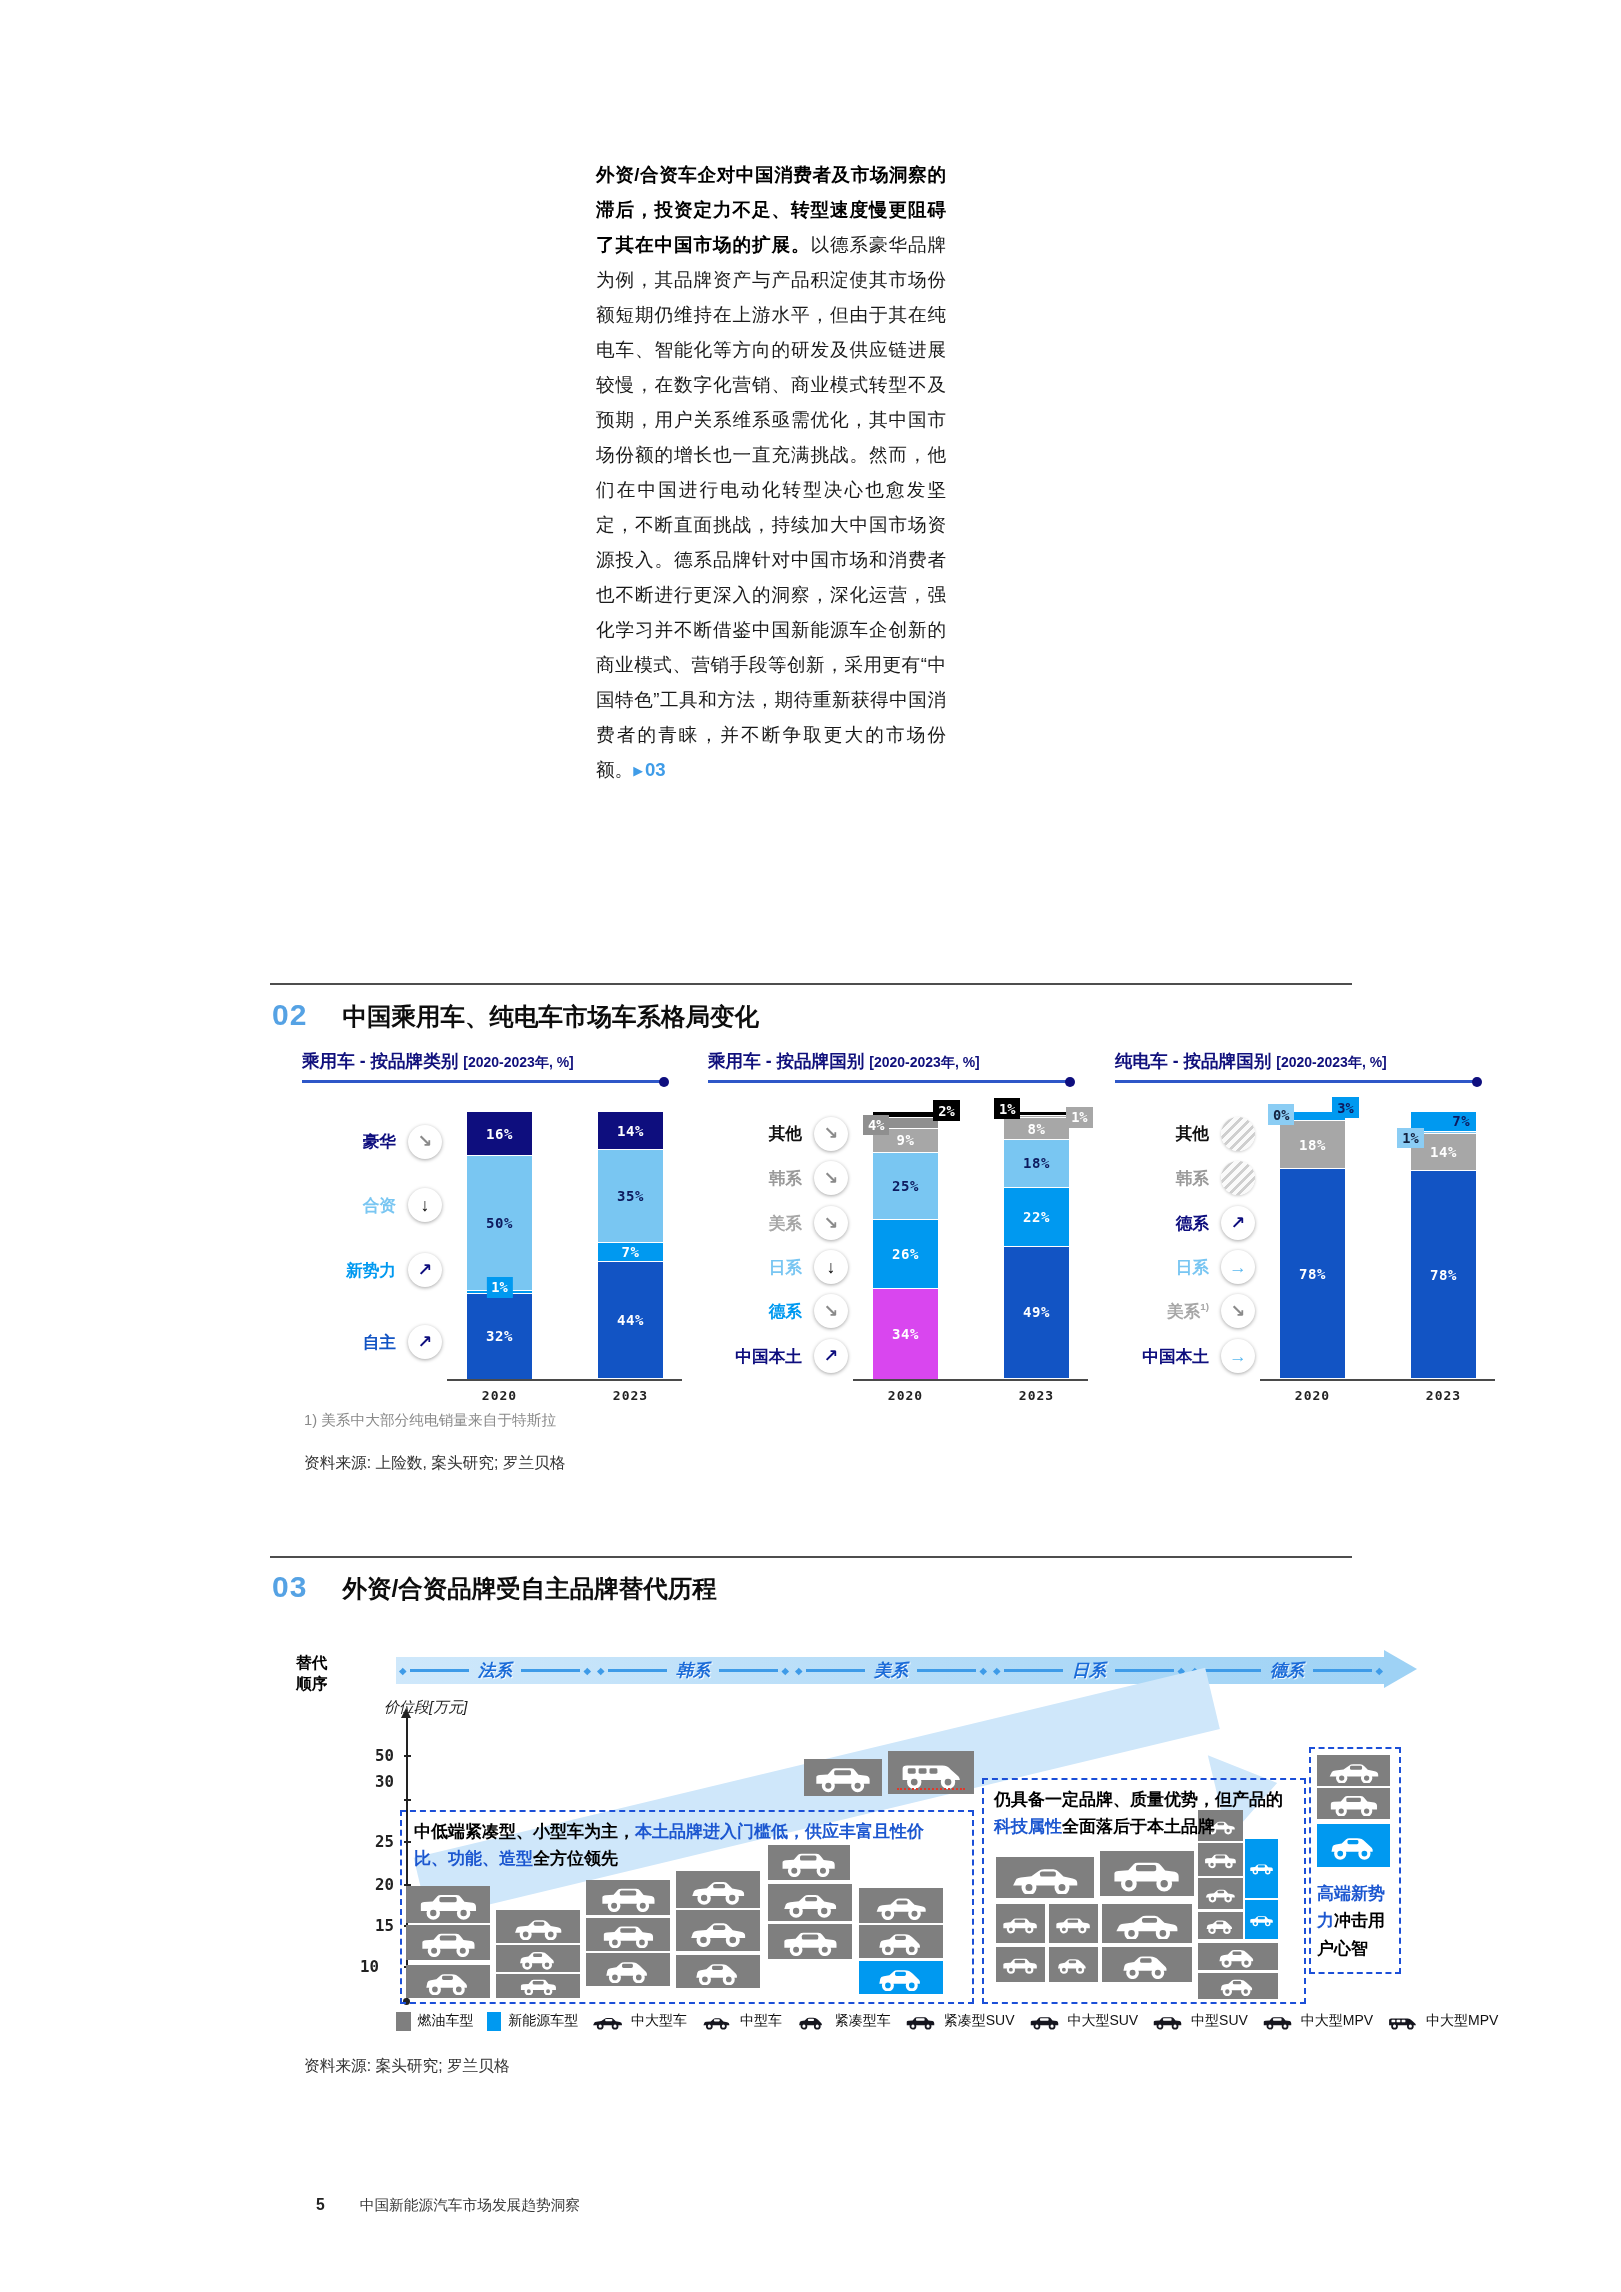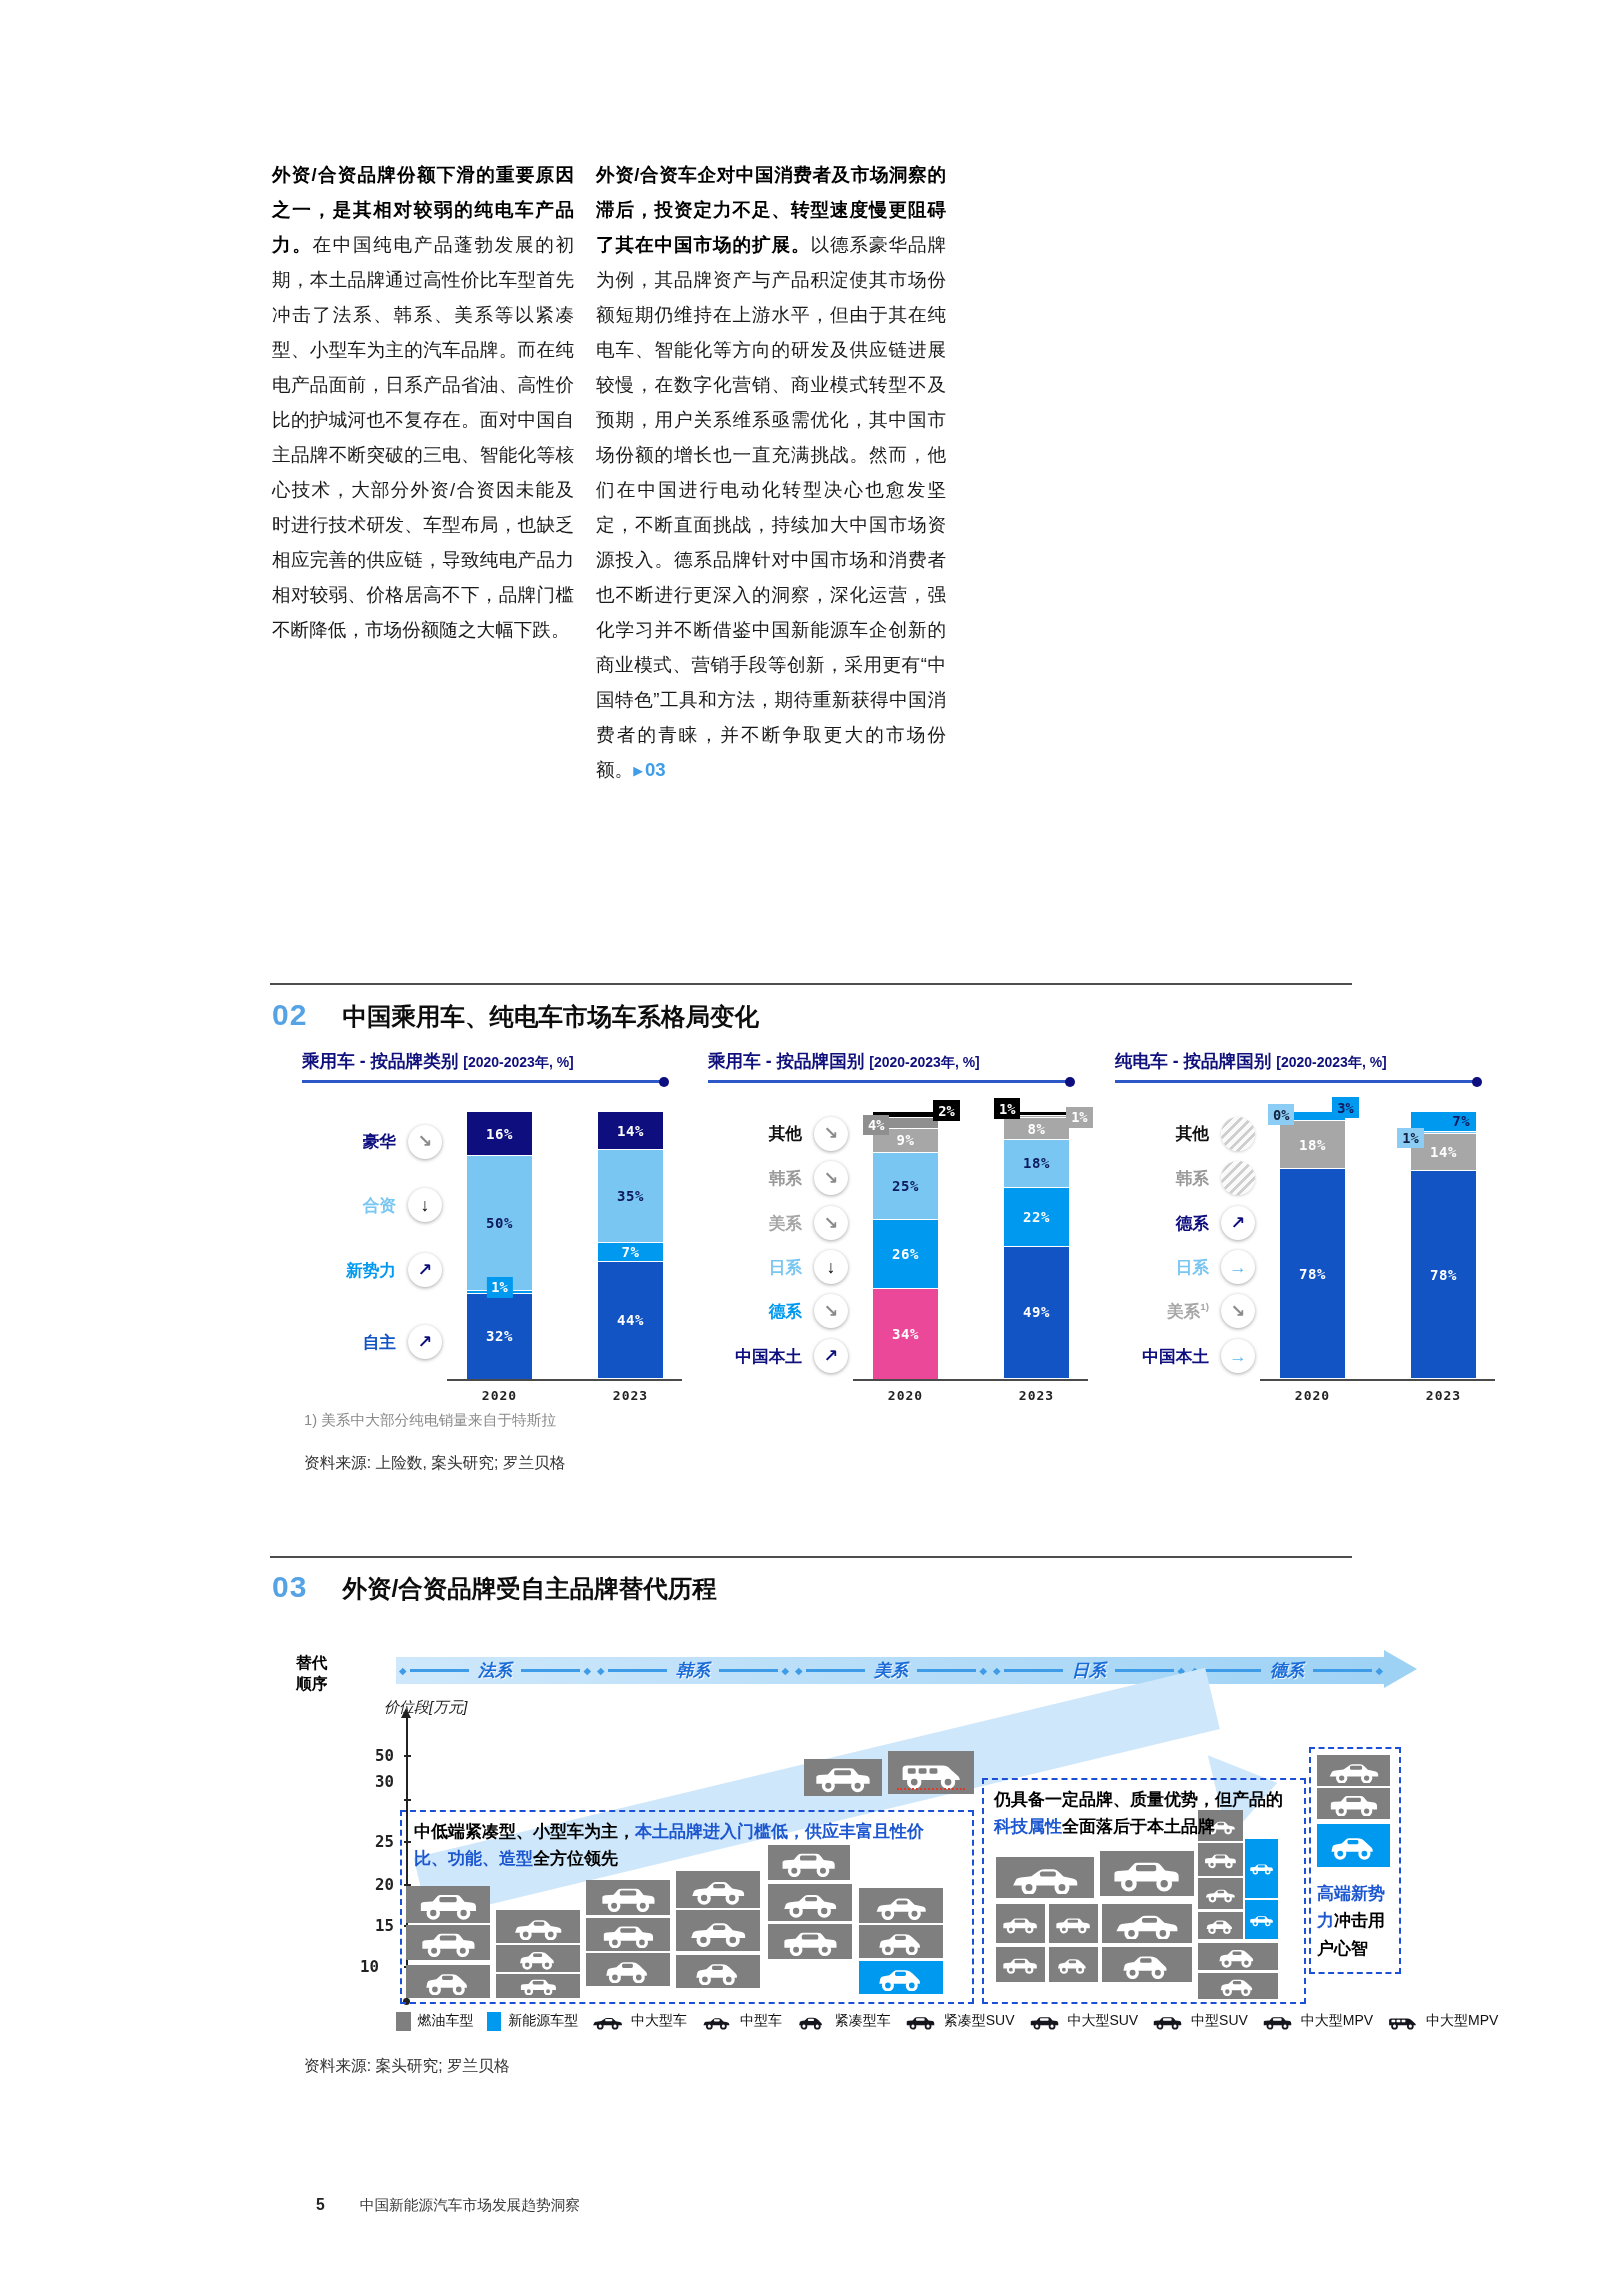--- a/index.html
+++ b/index.html
@@ -85,21 +85,20 @@
   .footer{position:absolute;left:316px;top:2196px;display:flex;gap:35px;align-items:baseline;}
   .footer .num{font-size:15.7px;font-weight:700;color:#222;}
   .footer .t{font-size:14.7px;color:#3a3a3a;}
 </style>
 </head>
 <body>
 
 <div class="page">
 
   <div class="col" id="col-left" style="left:272px;width:302px;">
-      <p><span class="b">外资/合资品牌份额下滑的重要原因之一，是其相对较弱的纯电车产品力。</span><span>在中国纯电产品蓬勃发展的初期，本土品牌通过高性价比车型首先冲击了法系、韩系、美系等以紧凑型、小型车为主的汽车品牌。而在纯电产品面前，日系产品省油、高性价比的护城河也不复存在。面对中国自主品牌不断突破的三电、智能化等核心技术，大部分外资/合资因未能及时进行技术研发、车型布局，也缺乏相应完善的供应链，导致纯电产品力相对较弱、价格居高不下，品牌门槛不断降低，市场份额随之大幅下跌。</span></p>
     </div>
   <div class="col" id="col-right" style="left:596px;width:350px;">
       <p><span class="b">外资/合资车企对中国消费者及市场洞察的滞后，投资定力不足、转型速度慢更阻碍了其在中国市场的扩展。</span><span>以德系豪华品牌为例，其品牌资产与产品积淀使其市场份额短期仍维持在上游水平，但由于其在纯电车、智能化等方向的研发及供应链进展较慢，在数字化营销、商业模式转型不及预期，用户关系维系亟需优化，其中国市场份额的增长也一直充满挑战。然而，他们在中国进行电动化转型决心也愈发坚定，不断直面挑战，持续加大中国市场资源投入。德系品牌针对中国市场和消费者也不断进行更深入的洞察，深化运营，强化学习并不断借鉴中国新能源车企创新的商业模式、营销手段等创新，采用更有“中国特色”工具和方法，期待重新获得中国消费者的青睐，并不断争取更大的市场份额。</span><span class="ref"><span class="tri">▶</span>03</span></p>
     </div>
 
   <div class="divider" style="top:983px;"></div>
   <div class="sec-header" style="top:998px;">
     <span class="sec-num">02</span>
     <span class="sec-title">中国乘用车、纯电车市场车系格局变化</span>
   </div>
@@ -194,21 +193,21 @@
           <div class="seg" style="height: 10.7px; background: rgb(143, 143, 143); flex: 0 0 auto;"></div>
           <div class="seg" style="height: 24px; background: rgb(167, 167, 167); flex: 0 0 auto;">
             <div class="seg-label" style="color: rgb(255, 255, 255);">9%</div>
           </div>
           <div class="seg" style="height: 67px; background: rgb(121, 198, 242); flex: 0 0 auto;">
             <div class="seg-label" style="color: rgb(13, 26, 94);">25%</div>
           </div>
           <div class="seg" style="height: 69px; background: rgb(0, 153, 240); flex: 0 0 auto;">
             <div class="seg-label" style="color: rgb(255, 255, 255);">26%</div>
           </div>
-          <div class="seg" style="height: 91px; background: #ec4899; flex: 0 0 auto;">
+          <div class="seg" style="height: 91px; background: #d946ef; flex: 0 0 auto;">
             <div class="seg-label" style="color: rgb(255, 255, 255);">34%</div>
           </div>
           <div class="badge" style="background: rgb(0, 0, 0); color: rgb(255, 255, 255); top: -11.8px; right: -21.6px;">2%</div>
           <div class="badge" style="background: rgb(143, 143, 143); color: rgb(255, 255, 255); top: 2.9px; left: -9.8px;">4%</div>
         </div>
         <div class="byear" style="left: 165px;">2020</div>
         <div class="bar" style="left: 296px;">
           <div class="seg" style="height: 2.7px; background: rgb(0, 0, 0); flex: 0 0 auto;"></div>
           <div class="seg" style="height: 2.7px; background: rgb(167, 167, 167); flex: 0 0 auto;"></div>
           <div class="seg" style="height: 21.5px; background: rgb(167, 167, 167); flex: 0 0 auto;">

